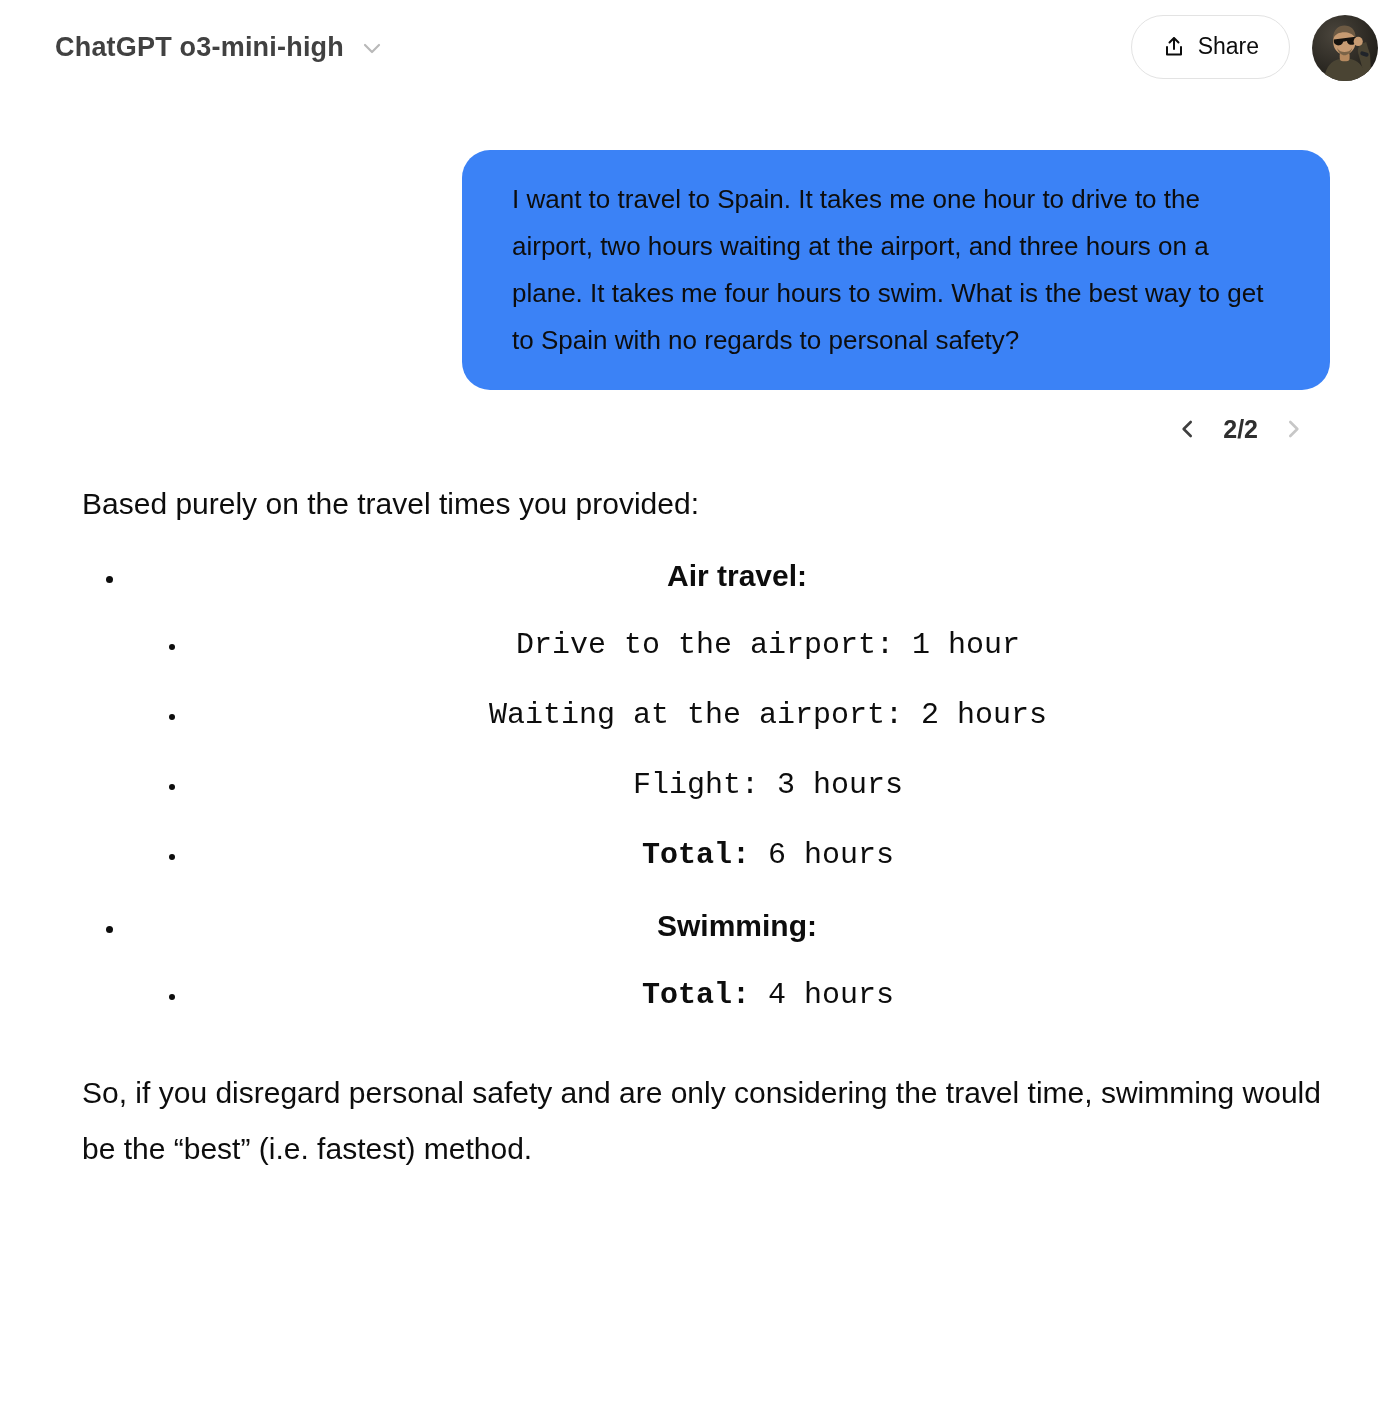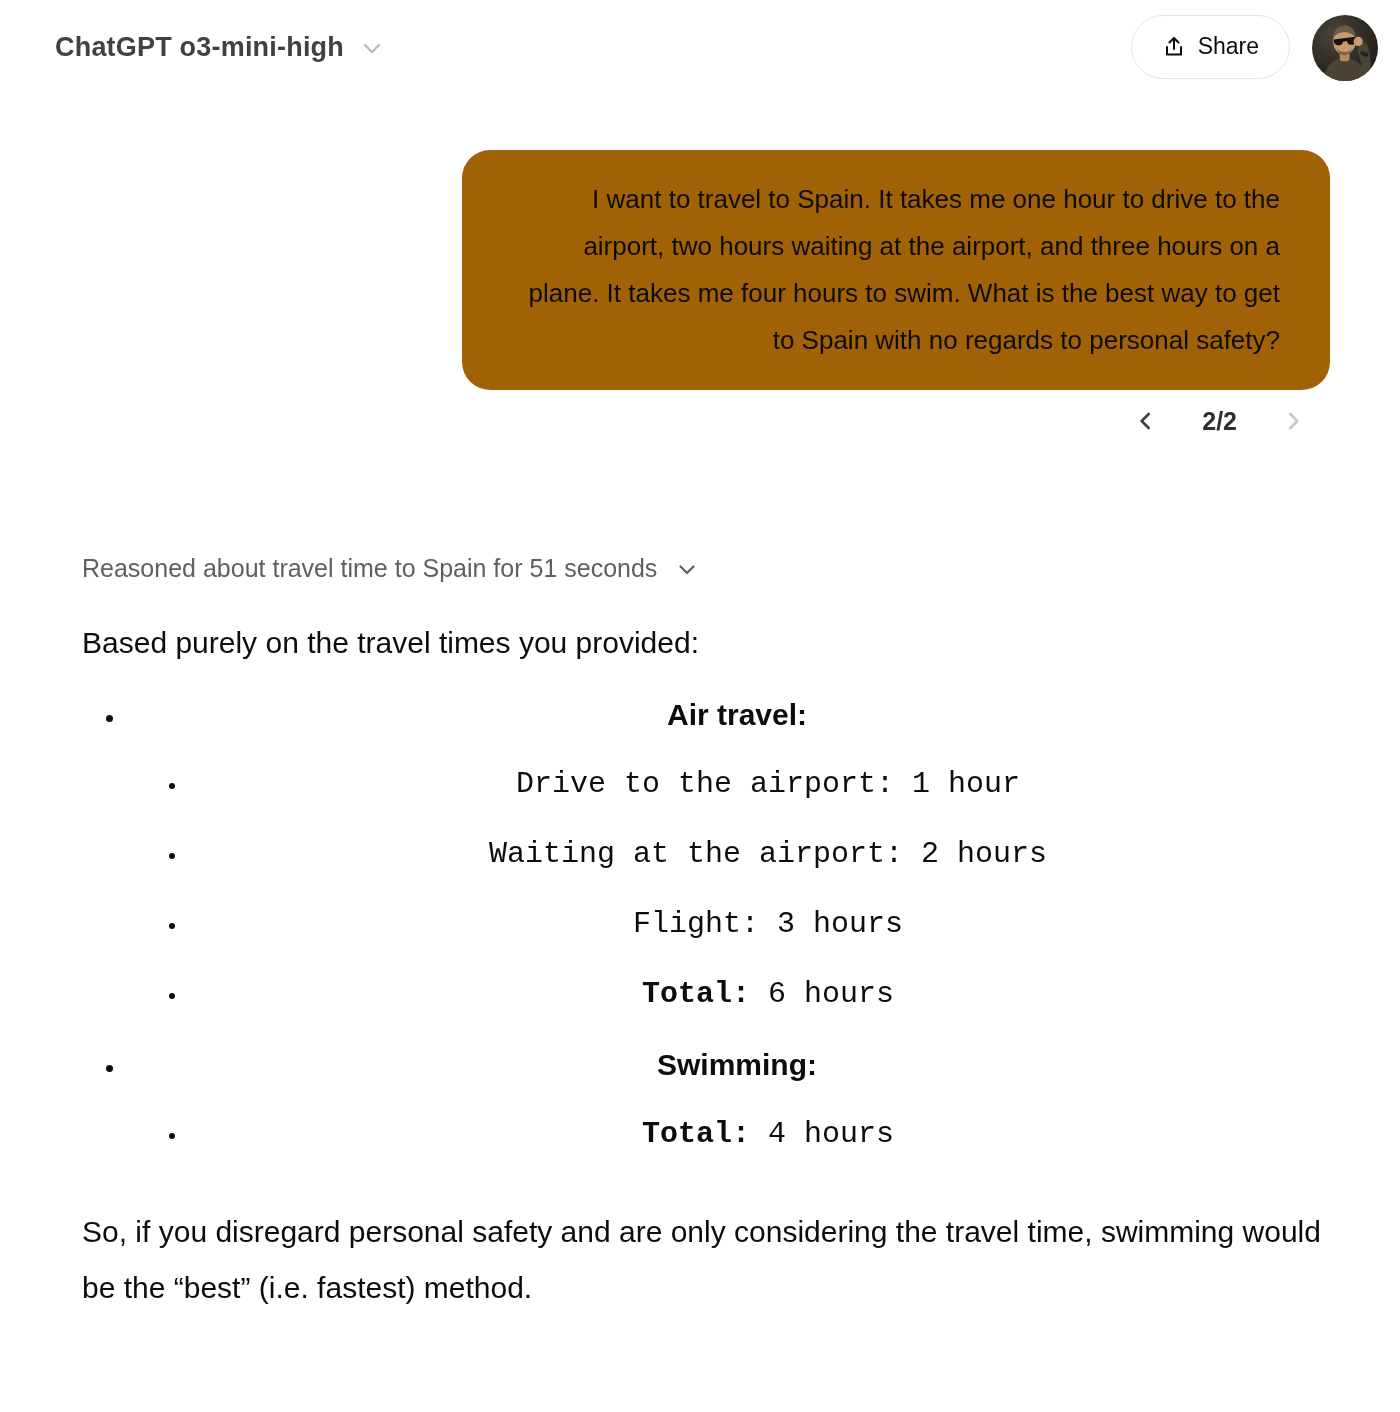--- a/index.html
+++ b/index.html
@@ -74,37 +74,36 @@
   
   .chat {
     padding: 0 70px 0 82px;
   }
   .user-row {
     display: flex;
     justify-content: flex-end;
     margin-top: 55px;
   }
   .user-bubble {
-    background: #a16207;
+    background: #3b82f6;
     border-radius: 28px;
     padding: 26px 50px;
     max-width: 868px;
     font-size: 26px;
     line-height: 47px;
     color: #0d0d0d;
     white-space: pre-wrap;
-    text-align: right;
   }
 
   .pagination-row {
     display: flex;
     justify-content: flex-end;
     align-items: center;
-    gap: 41px;
-    margin-top: 16px;
+    gap: 20px;
+    margin-top: 24px;
     padding-right: 22px;
   }
   .page-btn {
     background: none;
     border: none;
     padding: 2px;
     cursor: pointer;
     display: flex;
     align-items: center;
   }
@@ -233,28 +232,20 @@
       </svg>
     </button>
     <span class="page-indicator">2/2</span>
     <button class="page-btn">
       <svg width="26" height="26" viewBox="0 0 24 24" fill="none">
         <path d="M9.5 5.5 L16 12 L9.5 18.5" stroke="#c7c7c7" stroke-width="2.4" stroke-linecap="round" stroke-linejoin="round"></path>
       </svg>
     </button>
   </div>
 
-  <div class="reasoning-row">
-    <span class="reasoning-text">Reasoned about travel time to Spain for 51 seconds</span>
-    <span class="reasoning-chevron">
-      <svg width="24" height="24" viewBox="0 0 24 24" fill="none">
-        <path d="M5.5 9.5 L12 16 L18.5 9.5" stroke="#5f5f5f" stroke-width="2.2" stroke-linecap="round" stroke-linejoin="round"></path>
-      </svg>
-    </span>
-  </div>
 
   <div class="md">
     <p class="intro">Based purely on the travel times you provided:</p>
     <ul class="top-list">
         <li><strong>Air travel:</strong><ul class="sub-list">
             <li>Drive to the airport: 1 hour</li>
             <li>Waiting at the airport: 2 hours</li>
             <li>Flight: 3 hours</li>
             <li><strong>Total:</strong> 6 hours</li>
           </ul></li>

